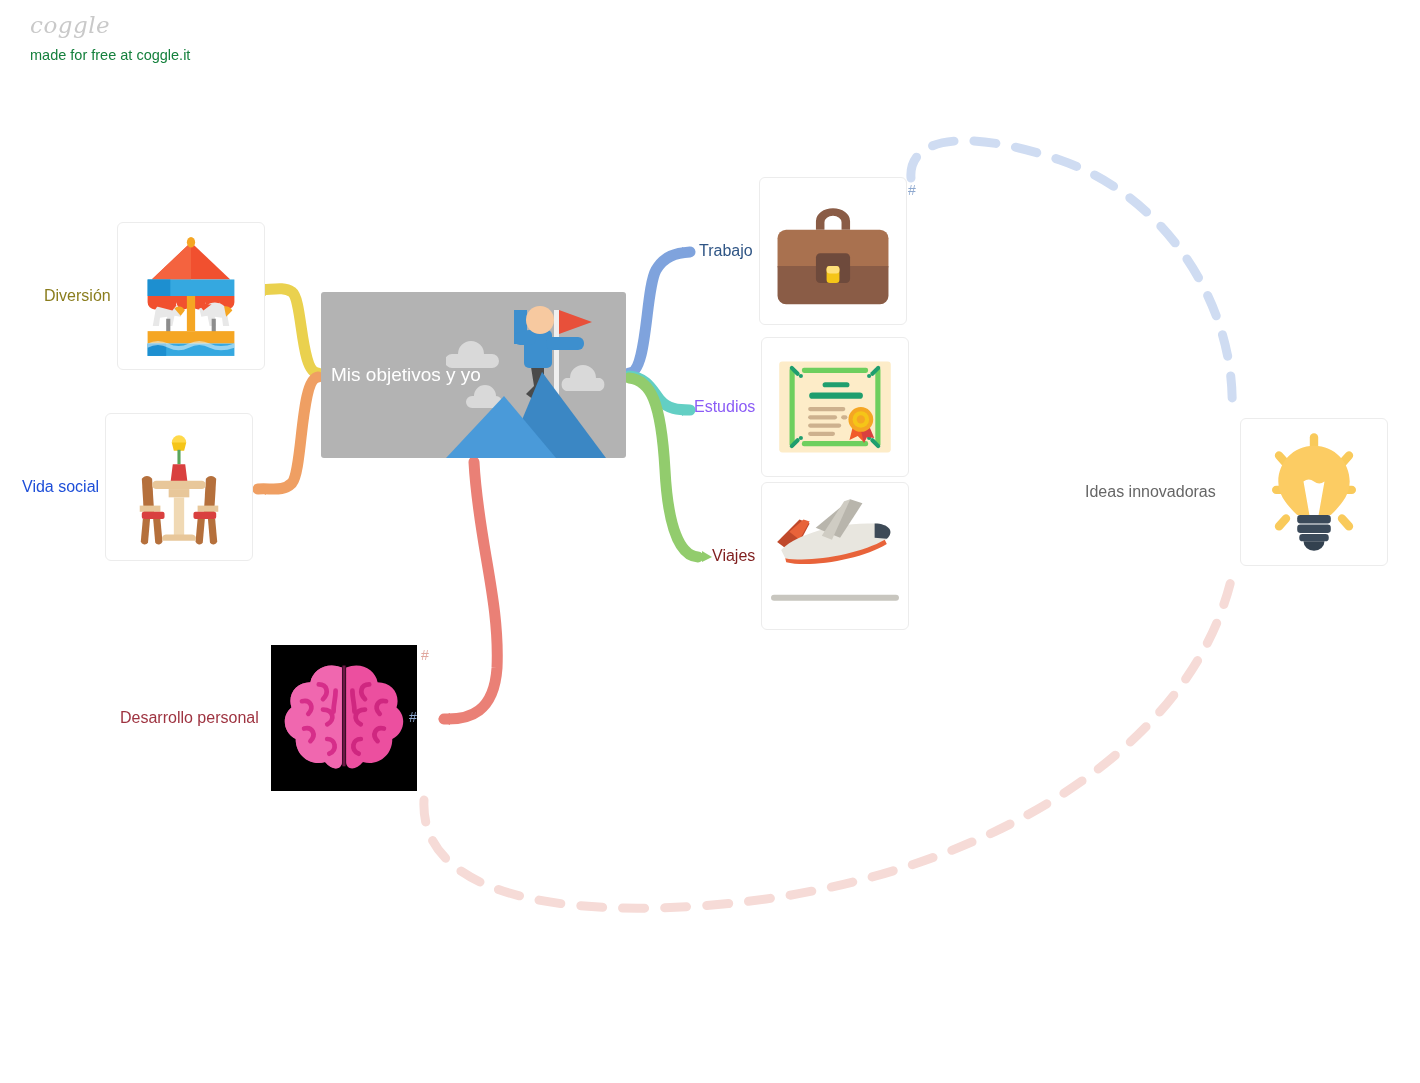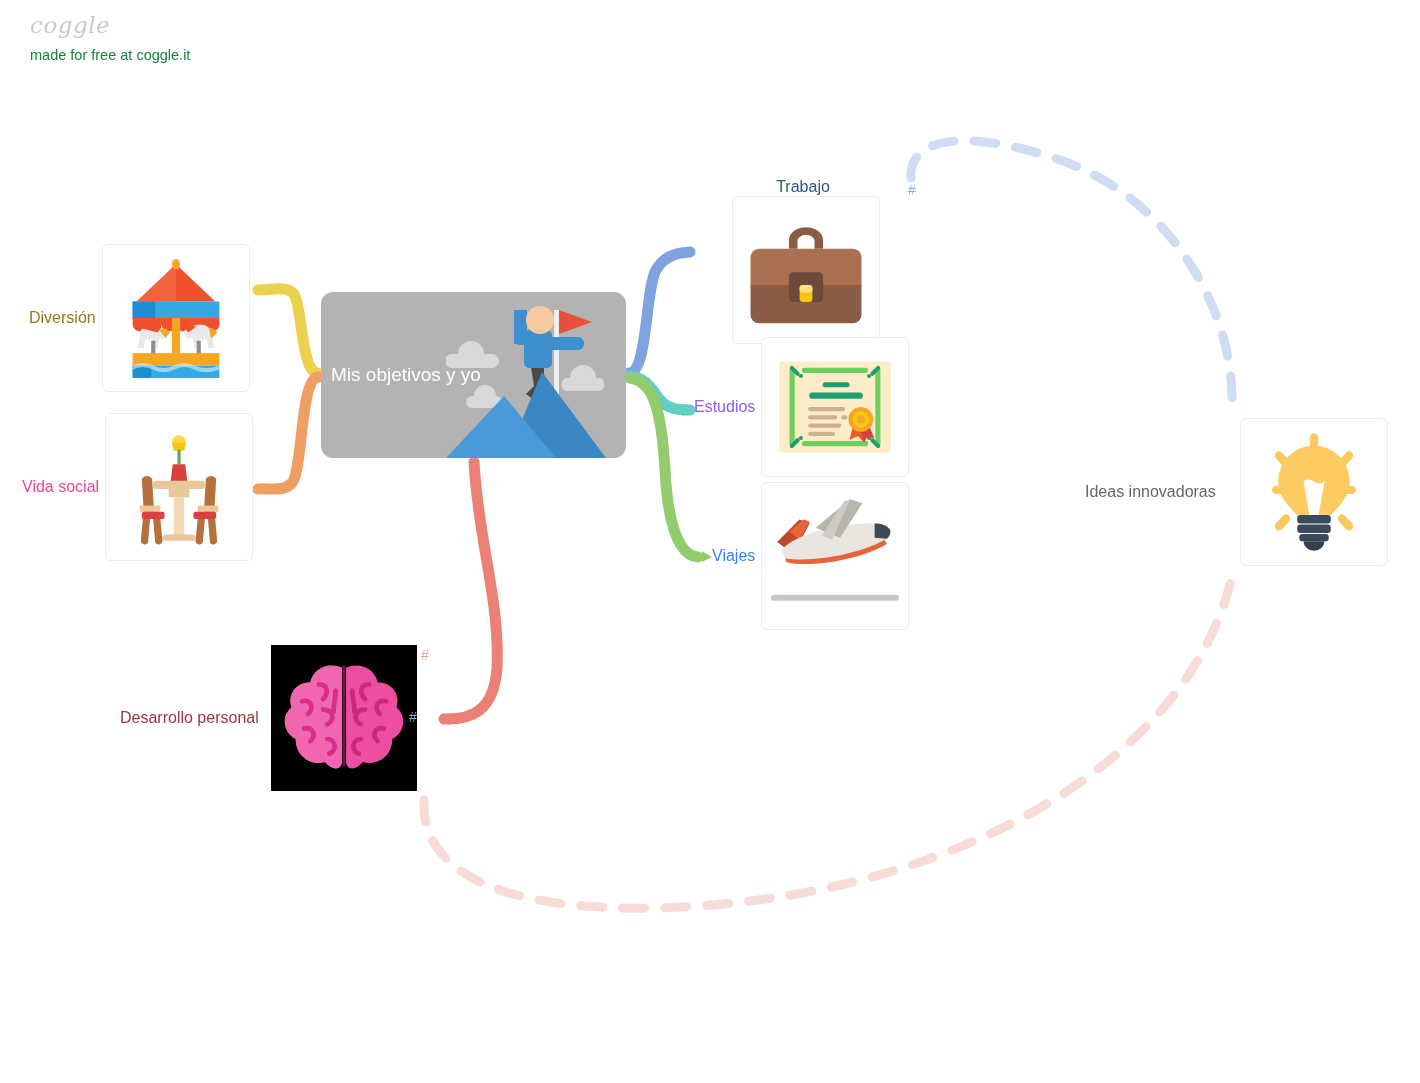--- a/index.html
+++ b/index.html
@@ -74,21 +74,21 @@
     overflow: hidden;
   }
   
   #central-node {
     position: absolute;
     left: 321px;
     top: 292px;
     width: 305px;
     height: 166px;
     background: #b3b3b3;
-    border-radius: 12px;
+    border-radius: 3px;
     z-index: 20;
     overflow: hidden;
   }
   #central-node .central-text {
     position: absolute;
     left: 10px;
     top: 50%;
     transform: translateY(-50%);
     color: #ffffff;
     font-size: 19px;
@@ -171,21 +171,21 @@
       <circle cx="94" cy="28" r="14" fill="#f7c9a0"></circle>
 
       <path d="M96,80 L150,166 L100,166 Z" fill="#2c6fa3"></path>
 
       <path d="M96,80 L160,166 L60,166 Z" fill="#3b87c4"></path>
 
       <path d="M58,104 L110,166 L0,166 Z" fill="#4a9ad9"></path>
     </svg>
   </div>
 
-  <div class="node" style="left:29px; top:222px;margin-top:22px;">
+  <div class="node" style="left:44px; top:222px;">
     <span class="node-label" style="color:#8a7d1d; margin-right:6px;">Diversión</span>
     <div class="img-card" style="width:148px; height:148px;">
       <svg viewBox="0 0 120 120" width="124" height="124">
 
         <path d="M60,8 L98,44 L22,44 Z" fill="#f1502f"></path>
         <path d="M60,8 L60,44 L22,44 Z" fill="#f4633f"></path>
         <ellipse cx="60" cy="8" rx="4" ry="5" fill="#f5a623"></ellipse>
 
         <rect x="18" y="44" width="84" height="16" fill="#35a8e0"></rect>
         <rect x="18" y="44" width="22" height="16" fill="#1d8fd0"></rect>
@@ -207,21 +207,21 @@
         <rect x="18" y="94" width="84" height="12" fill="#f5a623"></rect>
 
         <rect x="18" y="106" width="84" height="12" fill="#35a8e0"></rect>
         <rect x="18" y="106" width="18" height="12" fill="#1d8fd0"></rect>
         <path d="M18,106 q10,-5 20,0 q10,5 20,0 q10,-5 20,0 q10,5 24,0 v4 q-14,5 -24,0 q-10,-5 -20,0 q-10,5 -20,0 q-10,-5 -20,0 z" fill="#e8f6fc" opacity="0.55"></path>
       </svg>
     </div>
   </div>
 
   <div class="node" style="left:22px; top:413px;">
-    <span class="node-label" style="color:#ec4899; margin-right:6px;">Vida social</span>
+    <span class="node-label" style="color:#1d4ed8; margin-right:6px;">Vida social</span>
     <div class="img-card" style="width:148px; height:148px;">
       <svg viewBox="0 0 120 120" width="124" height="124">
 
         <path d="M60,12 l-7,5 l2,8 h10 l2,-8 z" fill="#f5c518"></path>
         <path d="M53,17 a6,6 0 0 1 14,0 z" fill="#ffd94a"></path>
         <rect x="58.5" y="24" width="3" height="14" fill="#5aa55a"></rect>
         <path d="M54,38 h12 l2,16 a8,8 0 0 1 -16,0 z" fill="#d9403f"></path>
 
         <path d="M24,52 a6,6 0 0 1 10,0 l2,34 h-10 z" fill="#b5703c"></path>
         <rect x="22" y="78" width="20" height="6" fill="#e8c79a"></rect>
@@ -236,21 +236,21 @@
         <path d="M78,91 l-2,22 a4,4 0 0 0 7,1 l2,-23 z" fill="#b5703c"></path>
 
         <rect x="34" y="54" width="52" height="8" rx="4" fill="#e8c79a"></rect>
         <rect x="50" y="62" width="20" height="8" fill="#e8c79a"></rect>
         <rect x="55" y="70" width="10" height="38" fill="#f0d9b4"></rect>
         <path d="M44,112 h32 a4,4 0 0 0 -4,-6 h-24 a4,4 0 0 0 -4,6 z" fill="#e8c79a"></path>
       </svg>
     </div>
   </div>
 
-  <div class="node" style="left:732px; top:177px;flex-direction:column;">
+  <div class="node" style="left:699px; top:177px;">
     <span class="node-label" style="color:#2f5585; margin-right:6px;">Trabajo</span>
     <div class="img-card" style="width:148px; height:148px;">
       <svg viewBox="0 0 120 120" width="128" height="128">
 
         <path d="M44,32 a16,12 0 0 1 32,0 v8 h-8 v-7 a8,6 0 0 0 -16,0 v7 h-8 z" fill="#8a5c46"></path>
 
         <rect x="8" y="40" width="104" height="42" rx="8" fill="#a9714f"></rect>
 
         <path d="M8,74 h104 v28 a8,8 0 0 1 -8,8 h-88 a8,8 0 0 1 -8,-8 z" fill="#8a5c46"></path>
 
@@ -294,21 +294,21 @@
         <path d="M78,66 l-4,16 l8,-4 l6,6 l2,-18 z" fill="#f15a29"></path>
         <path d="M92,66 l6,14 l-7,-1 l-3,6 l-4,-17 z" fill="#d9403f"></path>
         <circle cx="85" cy="62" r="12" fill="#f5a623"></circle>
         <circle cx="85" cy="62" r="8" fill="#f5c518"></circle>
         <circle cx="85" cy="62" r="4" fill="#f5a623"></circle>
       </svg>
     </div>
   </div>
 
   <div class="node" style="left:712px; top:482px;">
-    <span class="node-label" style="color:#3b82f6; margin-right:6px;">Viajes</span>
+    <span class="node-label" style="color:#7f1d1d; margin-right:6px;">Viajes</span>
     <div class="img-card" style="width:148px; height:148px; align-items:flex-start;">
       <svg viewBox="0 0 130 130" width="132" height="132">
 
         <path d="M8,58 l22,-22 l10,4 l-16,30 z" fill="#c0492b"></path>
         <path d="M20,48 l14,-12 l6,2 l-10,18 z" fill="#e8633a"></path>
 
         <path d="M12,66 C22,54 62,38 104,40 C122,41 124,52 112,58 C86,72 36,80 16,74 Z" fill="#e8e6df"></path>
 
         <path d="M104,40 C118,40 124,48 116,55 L104,54 Z" fill="#3d4a57"></path>
 

